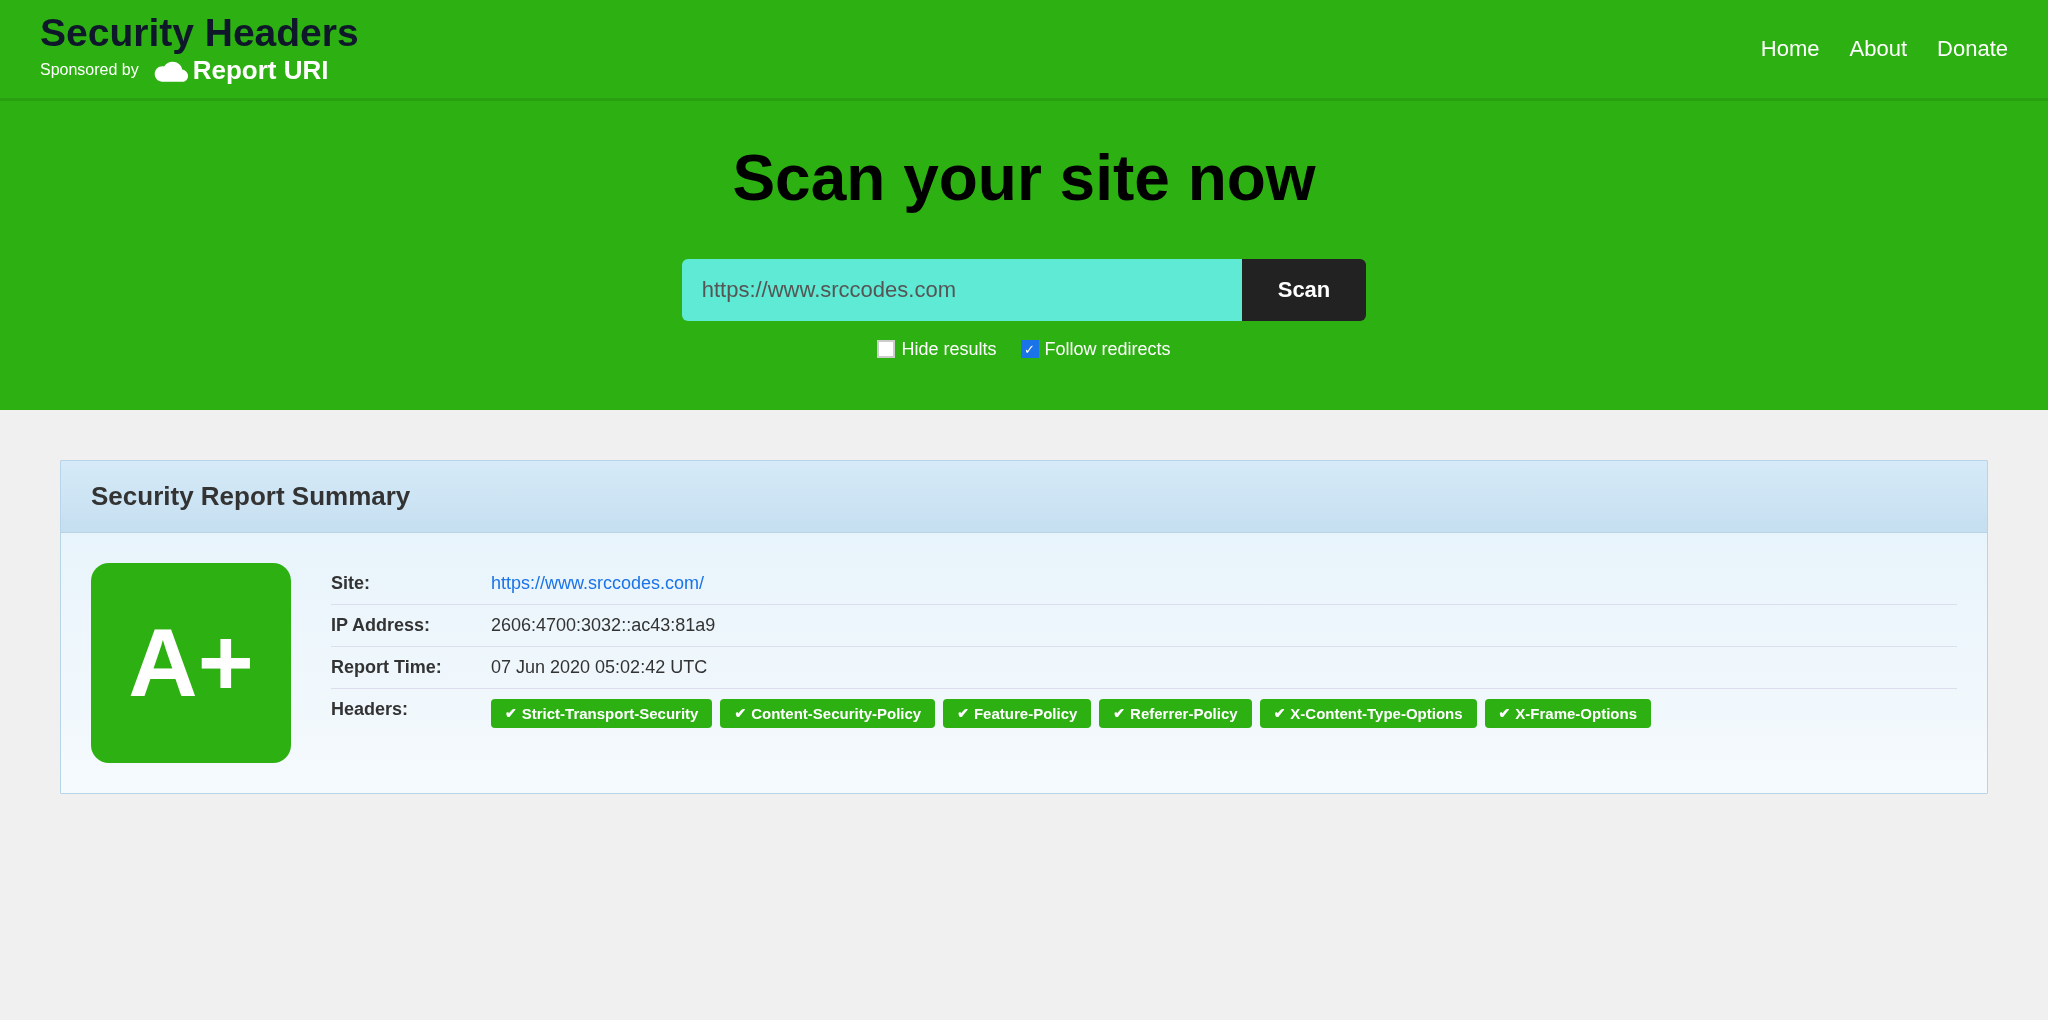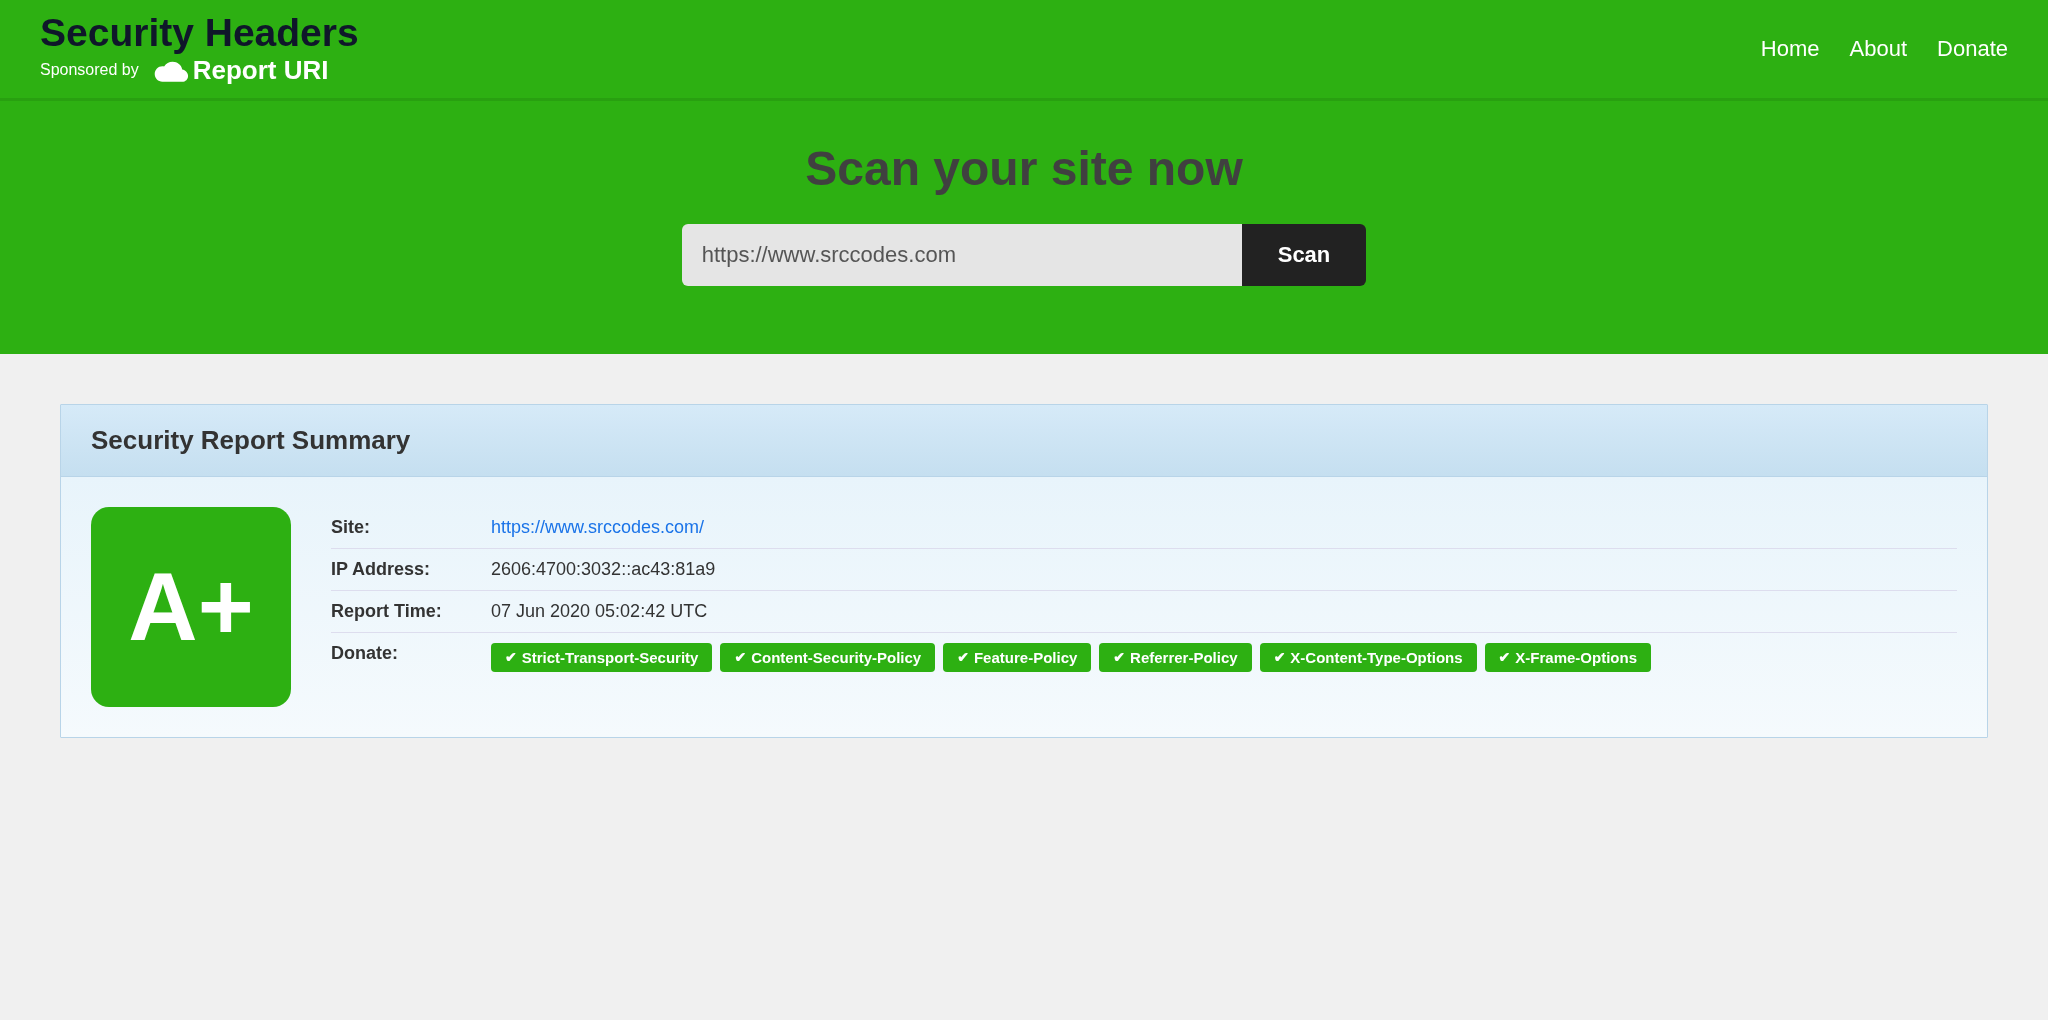--- a/index.html
+++ b/index.html
@@ -27,26 +27,26 @@
     .report-uri-text { color: #fff; font-size: 26px; font-weight: bold; }
     .nav-links { display: flex; gap: 30px; align-items: flex-end; }
     .nav-link { color: #fff; text-decoration: none; font-size: 22px; font-weight: 500; }
 
     
     .hero {
       background: #2db012;
       text-align: center;
       padding: 40px 20px 50px;
     }
-    .hero-title { color: #404040; font-size: 48px; font-weight: bold; margin-bottom: 28px; }
+    .hero-title { color: #000000; font-size: 64px; font-weight: bold; margin-bottom: 44px; }
     .hero-form { display: flex; justify-content: center; align-items: center; gap: 0; margin-bottom: 18px; }
     .hero-input {
       width: 560px; height: 62px; padding: 0 20px; font-size: 22px;
       border: none; border-radius: 6px 0 0 6px; outline: none; color: #555;
-      background: #e5e5e5;
+      background: #5eead4;
     }
     .hero-scan-btn {
       height: 62px; padding: 0 36px; background: #222; color: #fff;
       font-size: 22px; font-weight: bold; border: none; border-radius: 0 6px 6px 0;
       cursor: pointer;
     }
     .hero-options { display: flex; align-items: center; justify-content: center; gap: 24px; color: #fff; font-size: 18px; }
     .hero-option { display: flex; align-items: center; gap: 6px; }
     .checkbox-unchecked {
       width: 18px; height: 18px; background: #fff; border: 2px solid #ccc;
@@ -137,20 +137,30 @@
     <a class="nav-link" href="#">Donate</a>
   </div>
 </nav>
 
 <section class="hero">
   <h1 class="hero-title">Scan your site now</h1>
   <div class="hero-form">
     <input class="hero-input" type="text" value="https://www.srccodes.com" style="">
     <button class="hero-scan-btn">Scan</button>
   </div>
+  <div class="hero-options">
+    <label class="hero-option">
+      <span class="checkbox-unchecked"></span>
+      <span>Hide results</span>
+    </label>
+    <label class="hero-option">
+      <span class="checkbox-checked">✓</span>
+      <span>Follow redirects</span>
+    </label>
+  </div>
 </section>
 
 <div class="spacer"></div>
 
 <div class="report-section">
   <div class="report-card">
     <div class="report-header">
       <span class="report-header-title">Security Report Summary</span>
     </div>
     <div class="report-body">
@@ -166,21 +176,21 @@
         </div>
         <div class="detail-row">
           <span class="detail-label">IP Address:</span>
           <span class="detail-value">2606:4700:3032::ac43:81a9</span>
         </div>
         <div class="detail-row">
           <span class="detail-label">Report Time:</span>
           <span class="detail-value">07 Jun 2020 05:02:42 UTC</span>
         </div>
         <div class="detail-row">
-          <span class="detail-label">Donate:</span>
+          <span class="detail-label">Headers:</span>
           <div class="headers-container" id="headers-container">
           <span class="header-badge">
                 <span class="checkmark">✔</span>
                 <span>Strict-Transport-Security</span>
               </span>
               <span class="header-badge">
                 <span class="checkmark">✔</span>
                 <span>Content-Security-Policy</span>
               </span>
               <span class="header-badge">

